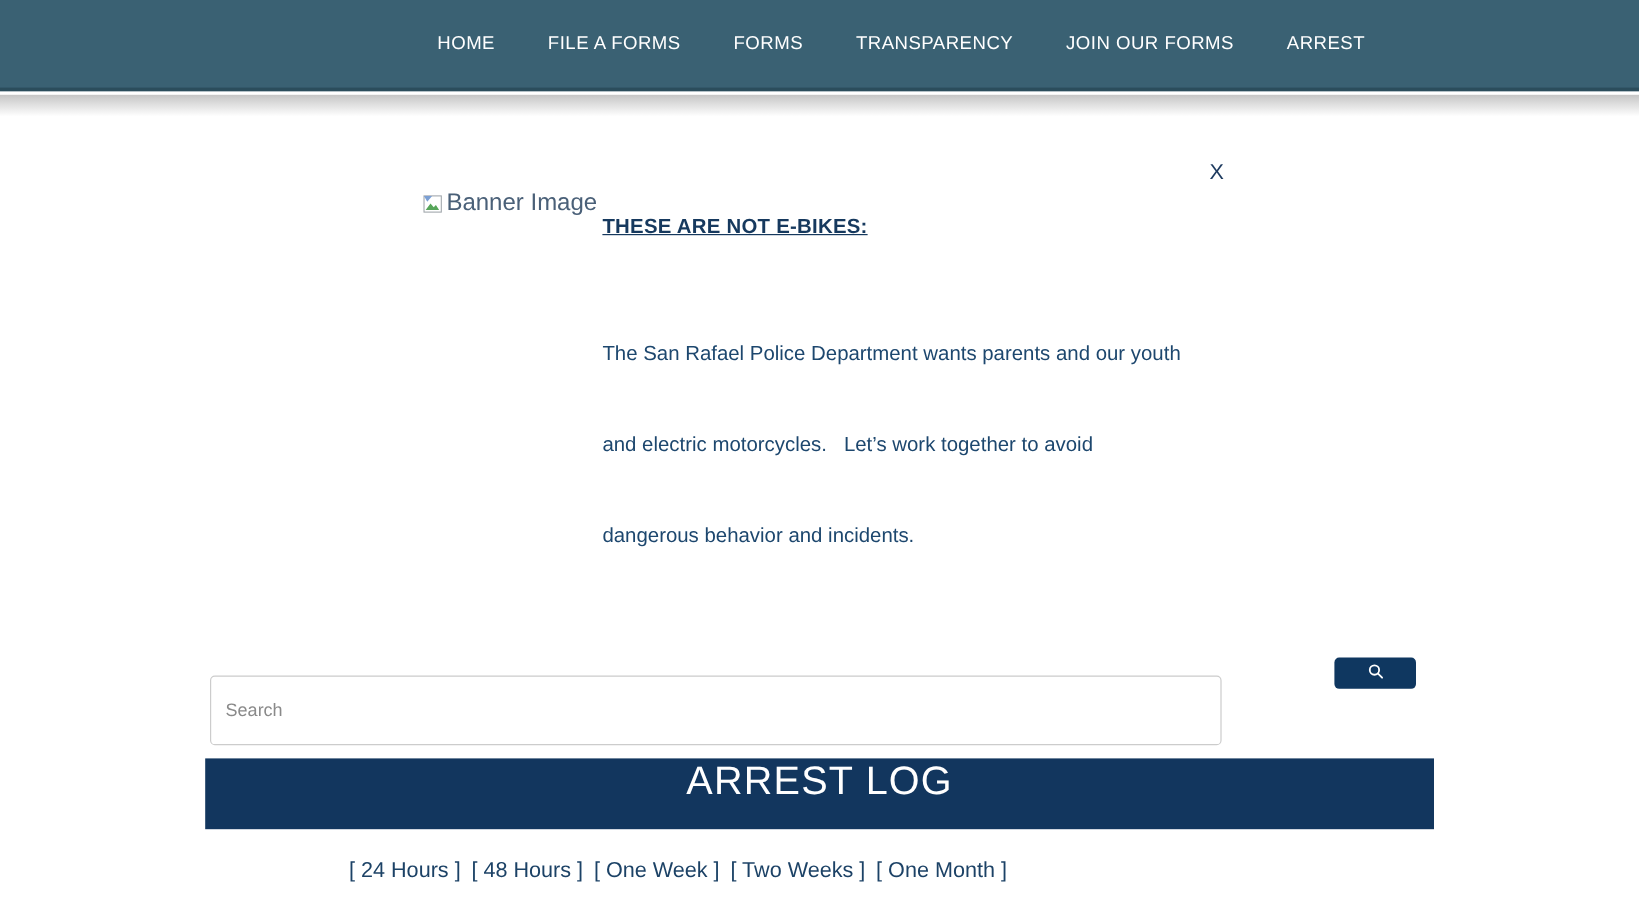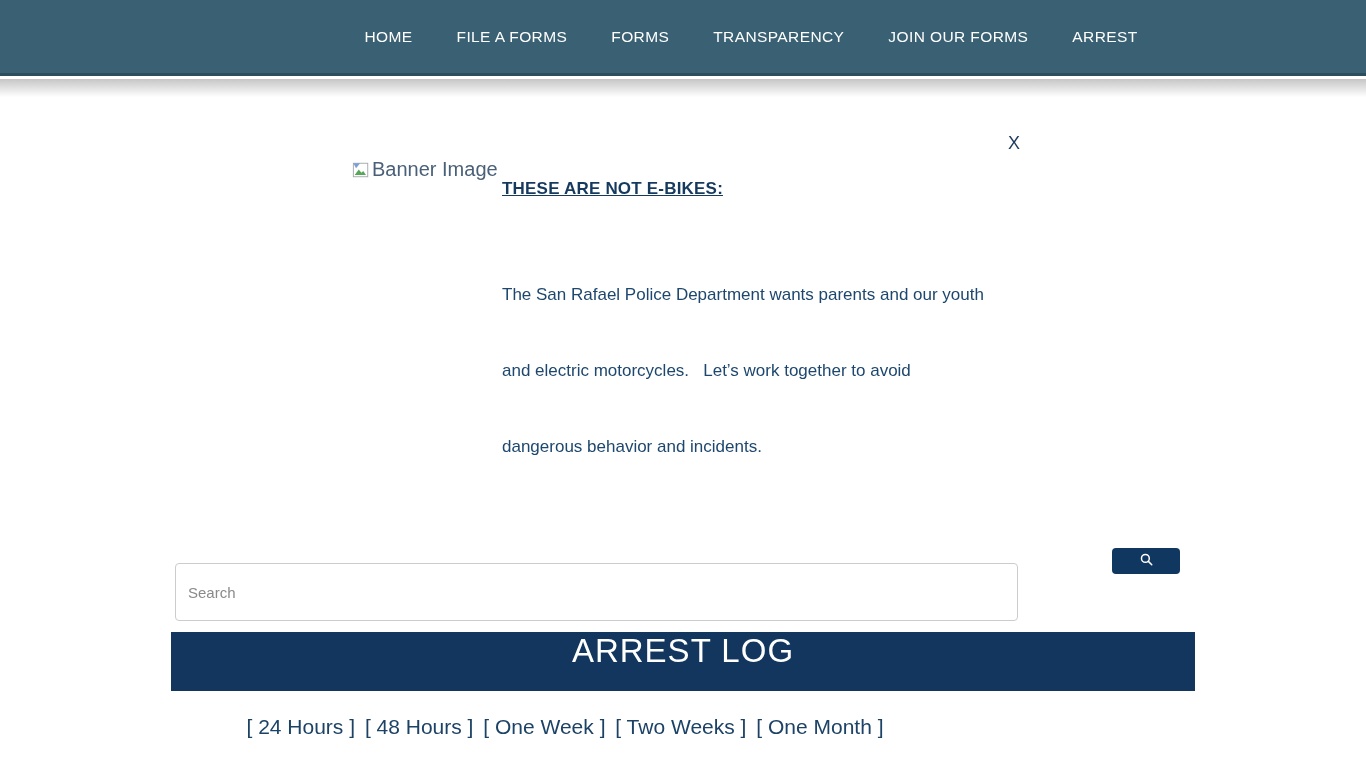--- a/index.html
+++ b/index.html
@@ -104,21 +104,21 @@
   .arrest-banner h1 {
     color: #ffffff;
     font-size: 33px;
     font-weight: 400;
     letter-spacing: 1px;
   }
   .range-links {
     position: absolute; left: 0; top: 715px;
     width: 1130px;
     text-align: center;
-    font-size: 21px;
+    font-size: 18px;
   }
   .range-links a {
     color: #1c4266;
     text-decoration: none;
     margin: 0 2px;
     cursor: pointer;
   }
 </style>
 </head>
 <body>

